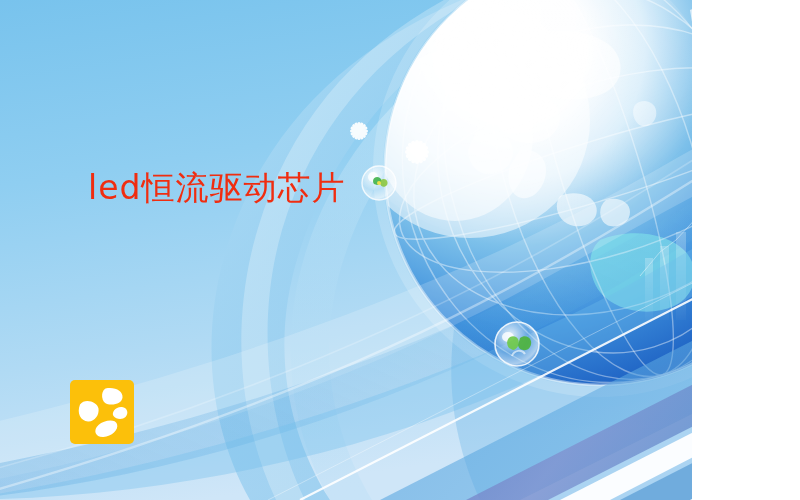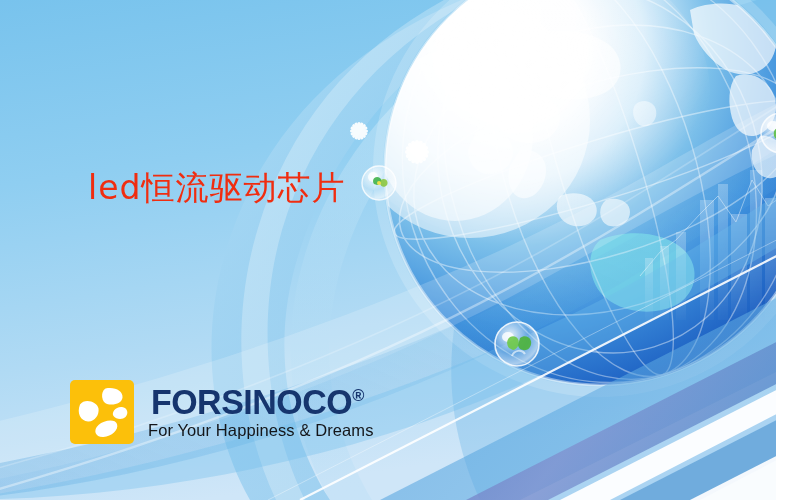--- a/index.html
+++ b/index.html
@@ -7,25 +7,24 @@
     margin: 0;
     padding: 0;
     background: #ffffff;
   }
   body {
     font-family: "Liberation Sans", sans-serif;
   }
 
   .banner {
     position: relative;
-    width: 776px;
+    width: 692px;
     height: 500px;
     overflow: hidden;
     background: linear-gradient(170deg, #7cc5ee 0%, #8ccdf0 28%, #a6d7f3 58%, #c2e0f6 82%, #cfe6f8 100%);
-    text-align: center;
   }
 
   
   .art {
     position: absolute;
     inset: 0;
     pointer-events: none;
   }
   .art svg { display: block; width: 800px; height: 500px; }
 
@@ -345,19 +344,15 @@
           <path d="M 35.5 8.5 C 45 6.5 53 11 52.5 17.5 C 52 23 44 26 37 24 C 31.5 22.4 30 12 35.5 8.5 Z"></path>
 
           <path d="M 52 27 C 57.5 27.5 59 33.5 55.5 37 C 52.5 40 46 39.5 43.5 36 C 41.2 32.7 45.5 26.4 52 27 Z"></path>
 
           <path d="M 10 24.5 C 6.5 33 10.5 41 18 41.5 C 24.5 42 29.5 35 28.5 28.5 C 27.5 22 15 17.5 10 24.5 Z"></path>
 
           <path d="M 28.5 45 C 22.5 50.5 25.5 57.5 33.5 57 C 41.5 56.5 49 50 47 44 C 45.2 38.5 34 40 28.5 45 Z"></path>
         </g>
       </svg>
     </div>
-    <div class="logo-text">
-      <div class="logo-word"><span>FORSINOCO</span><sup>®</sup></div>
-      <div class="logo-tagline">For Your Happiness &amp; Dreams</div>
-    </div>
   </div>
 
 </div>
 
 </body></html>

